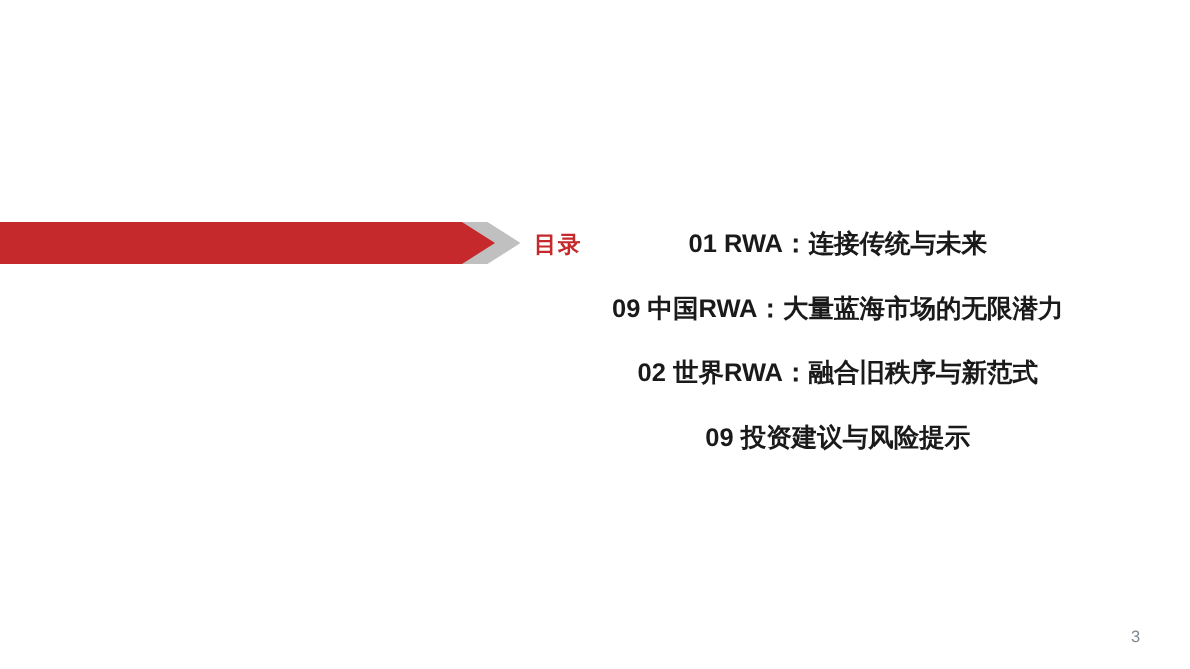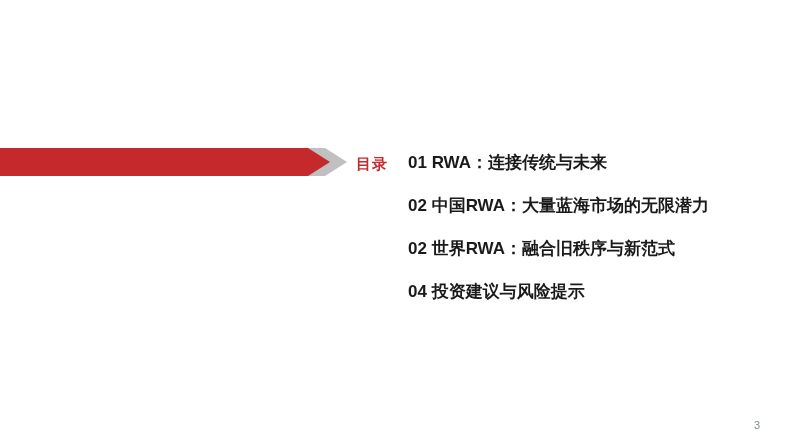--- a/index.html
+++ b/index.html
@@ -41,20 +41,21 @@
     display: flex;
     flex-direction: column;
     gap: 26px;
   }
   .toc-item {
     font-size: 17px;
     font-weight: 700;
     color: #1a1a1a;
     line-height: 17px;
     white-space: nowrap;
+    text-align: center;
   }
   .page-number {
     position: absolute;
     left: 754px;
     top: 419px;
     font-size: 11px;
     font-weight: 400;
     color: #7e8b96;
     line-height: 13px;
   }
@@ -66,20 +67,20 @@
 
   <svg class="banner-svg" viewBox="0 0 348 28" xmlns="http://www.w3.org/2000/svg" aria-hidden="true">
     <polygon points="0,0 325,0 347,14 325,28 0,28" fill="#c0c0c0"></polygon>
     <polygon points="0,0 308,0 330,14 308,28 0,28" fill="#c5292b"></polygon>
   </svg>
 
   <div class="toc-label">目录</div>
 
   <div class="toc-list">
     <div class="toc-item">01 RWA：连接传统与未来</div>
-    <div class="toc-item">02 中国RWA：大量蓝海市场的无限潜力</div>
+    <div class="toc-item">09 中国RWA：大量蓝海市场的无限潜力</div>
     <div class="toc-item">02 世界RWA：融合旧秩序与新范式</div>
-    <div class="toc-item">04 投资建议与风险提示</div>
+    <div class="toc-item">09 投资建议与风险提示</div>
   </div>
 
   <div class="page-number">3</div>
 
 </div>
 
 </body></html>

